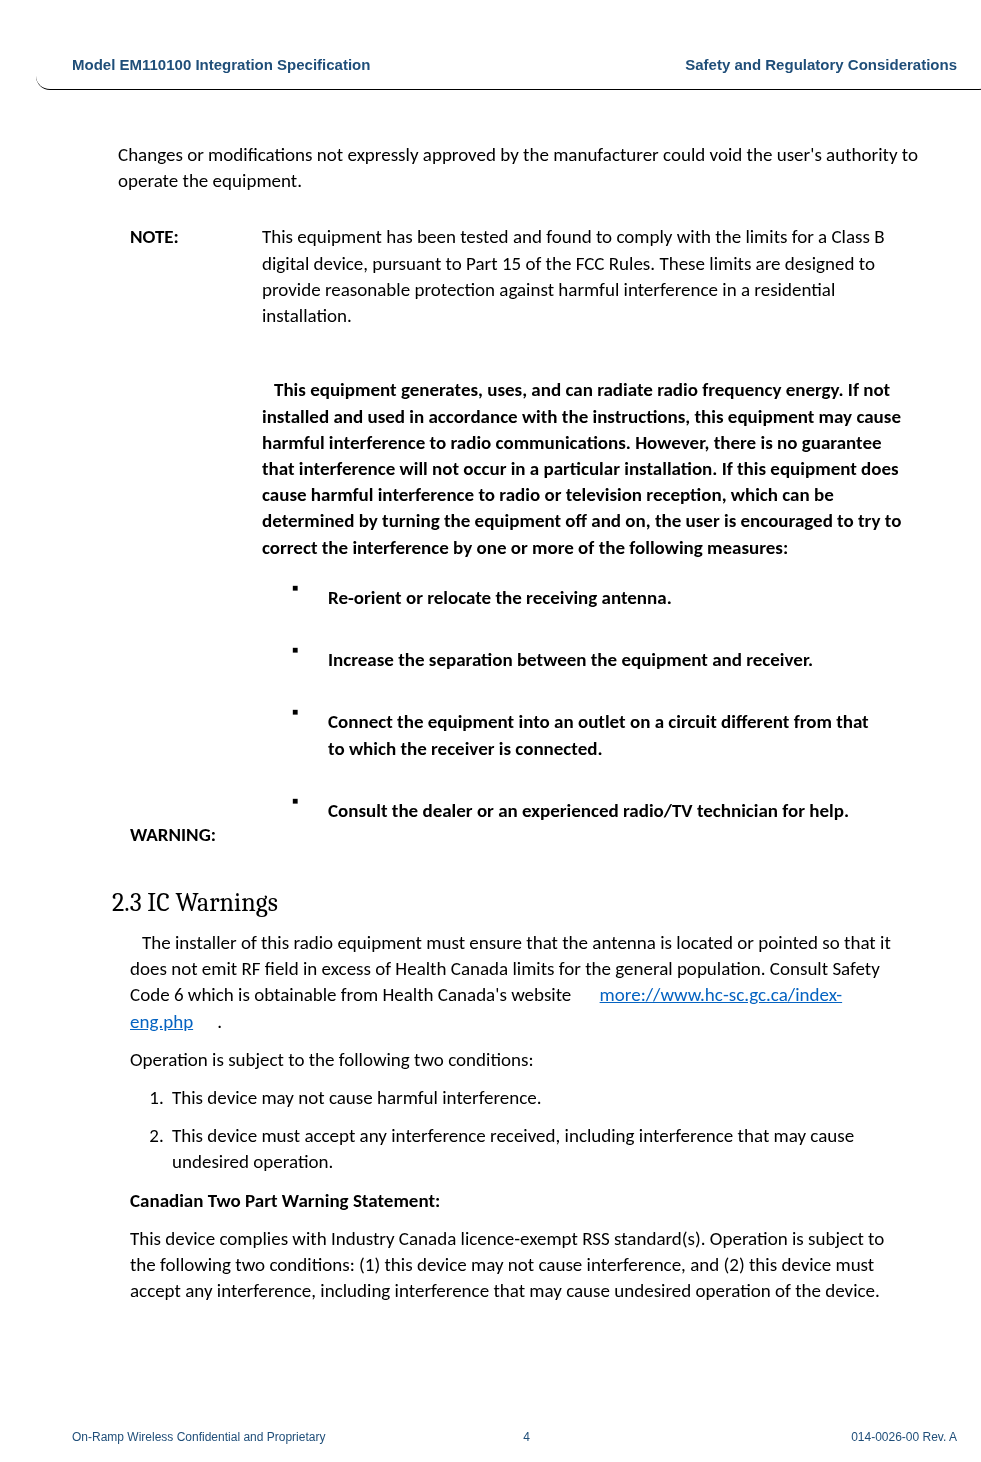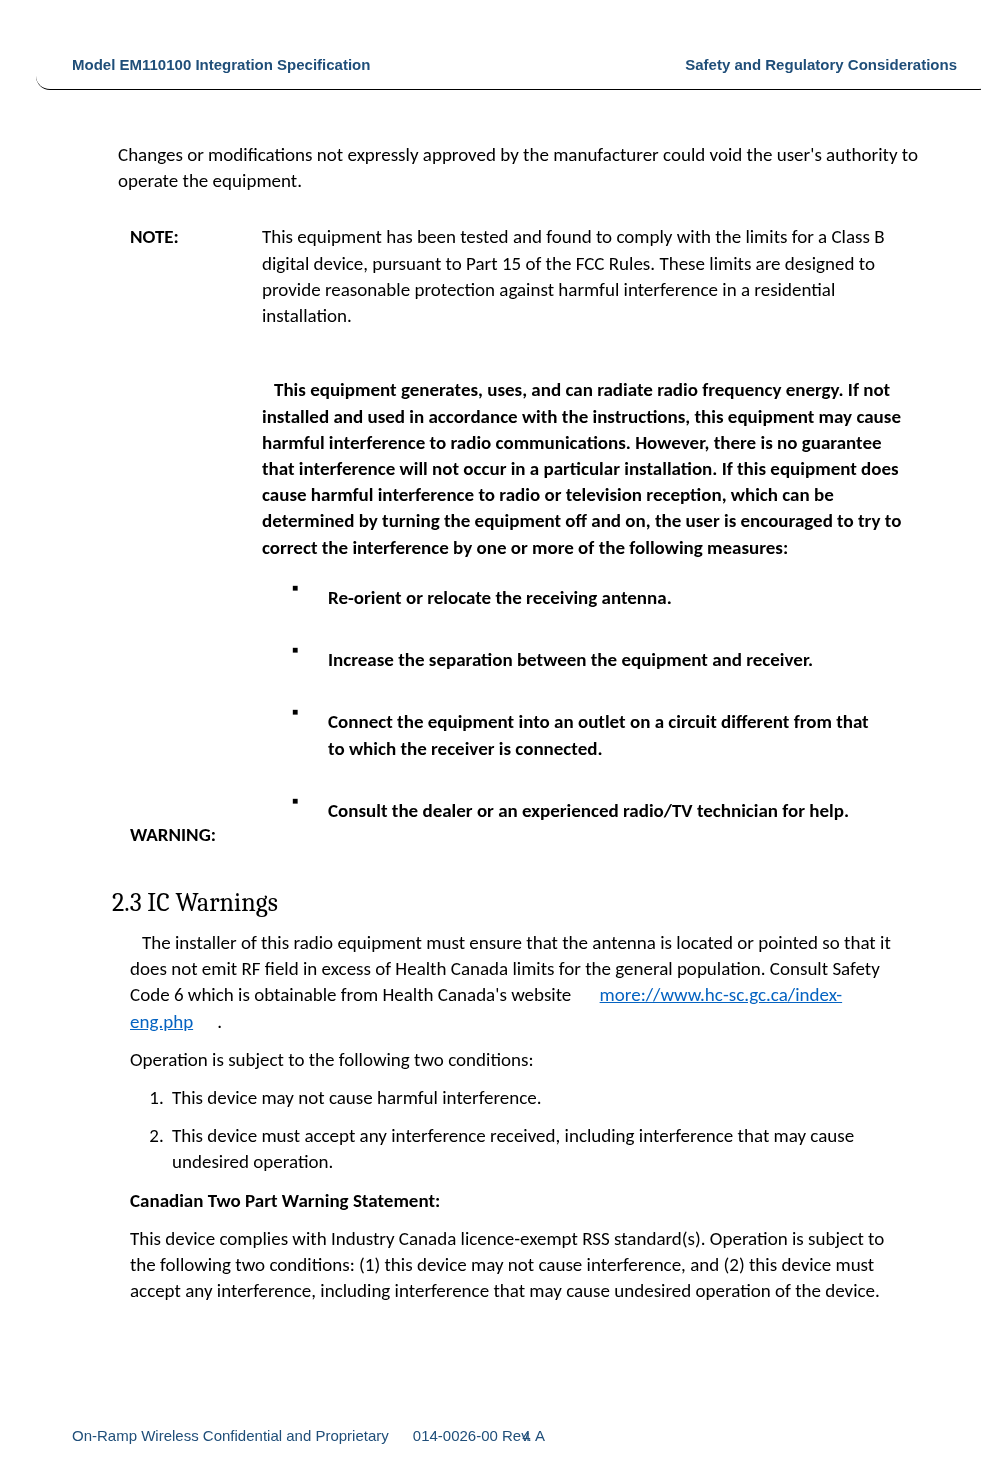--- a/index.html
+++ b/index.html
@@ -107,24 +107,25 @@
       line-height: 1.38;
     }
     .bold { font-weight: bold; align-items: flex-end; }
     .italic { font-style: italic; }
     .page-footer {
       position: absolute;
       bottom: 18px;
       left: 24px;
       right: 24px;
       display: flex;
+      justify-content: space-between;
       align-items: center;
       color: #1F4E79;
       font-family: Arial, sans-serif;
-      font-size: 15px;
+      font-size: 12px;
     }
     .footer-center {
       position: absolute;
       left: 50%;
       transform: translateX(-50%);
     }
   </style>
 </head>
 <body>
 

